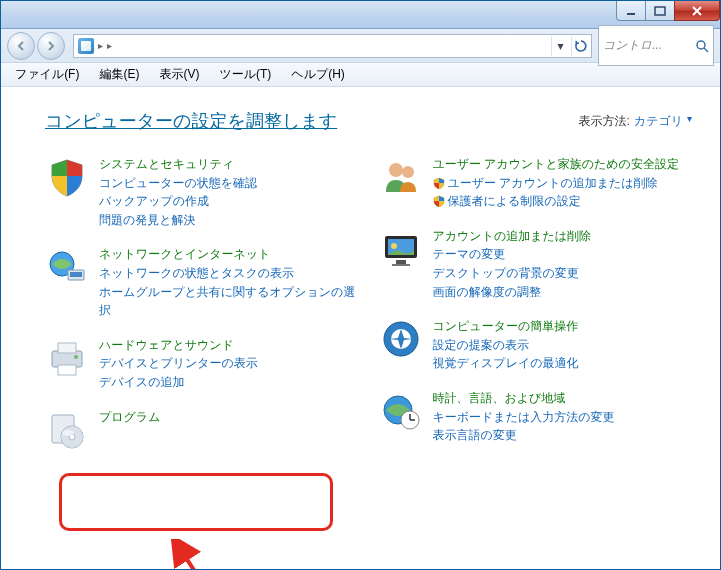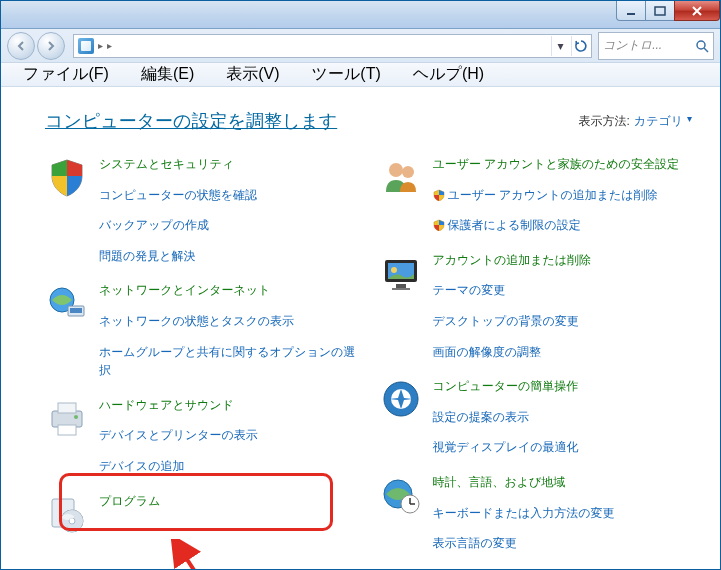--- a/index.html
+++ b/index.html
@@ -82,40 +82,40 @@
     gap: 4px;
     flex: 1;
     padding-left: 2px;
     font-size: 12px;
     color: #000;
   }
   .breadcrumb .arrow { color: #666; font-size: 10px; }
   .addr-ctrl { width:18px;height:20px;display:flex;align-items:center;justify-content:center;border-left:1px solid #dbe4ee;color:#445; }
   .searchbox {
     width: 116px;
-    height: 28px;
+    height: 41px;
     background: #fff;
     border: 1px solid #a7b8cc;
     display: flex;
     align-items: center;
     padding: 8px 4px;
     justify-content: space-between;
     color: #888;
     font-style: italic;
   }
   
   .menubar {
     height: 24px;
     background: linear-gradient(to bottom, #f6f9fd, #e9f0f9);
     border-bottom: 1px solid #d0dbe8;
     display: flex;
     align-items: center;
-    padding: 0 14px;
-    gap: 16px;
-    font-size: 16px;
+    padding: 0 6px;
+    gap: 4px;
+    font-size: 12px;
   }
   .menuitem { padding: 2px 8px; cursor: default; }
   
   .content {
     padding: 22px 28px 10px 44px;
     position: relative;
   }
   .header-row {
     display: flex;
     justify-content: space-between;
@@ -137,21 +137,21 @@
     margin-bottom: 16px;
   }
   .caticon {
     width: 44px;
     height: 44px;
     flex-shrink: 0;
     display:flex;align-items:center;justify-content:center;
   }
   .catbody { flex:1; font-size: 12px; line-height: 1.55; }
   .catbody .title { color: #0f7a0f; }
-  .catbody .link { color: #1768b8; display:block;margin-top:12px; }
+  .catbody .link { color: #1768b8; display:block; }
   
   .highlight {
     position: absolute;
     border: 3px solid #e22a20;
     border-radius: 10px;
     left: 58px;
     top: 386px;
     width: 274px;
     height: 58px;
     pointer-events: none;

